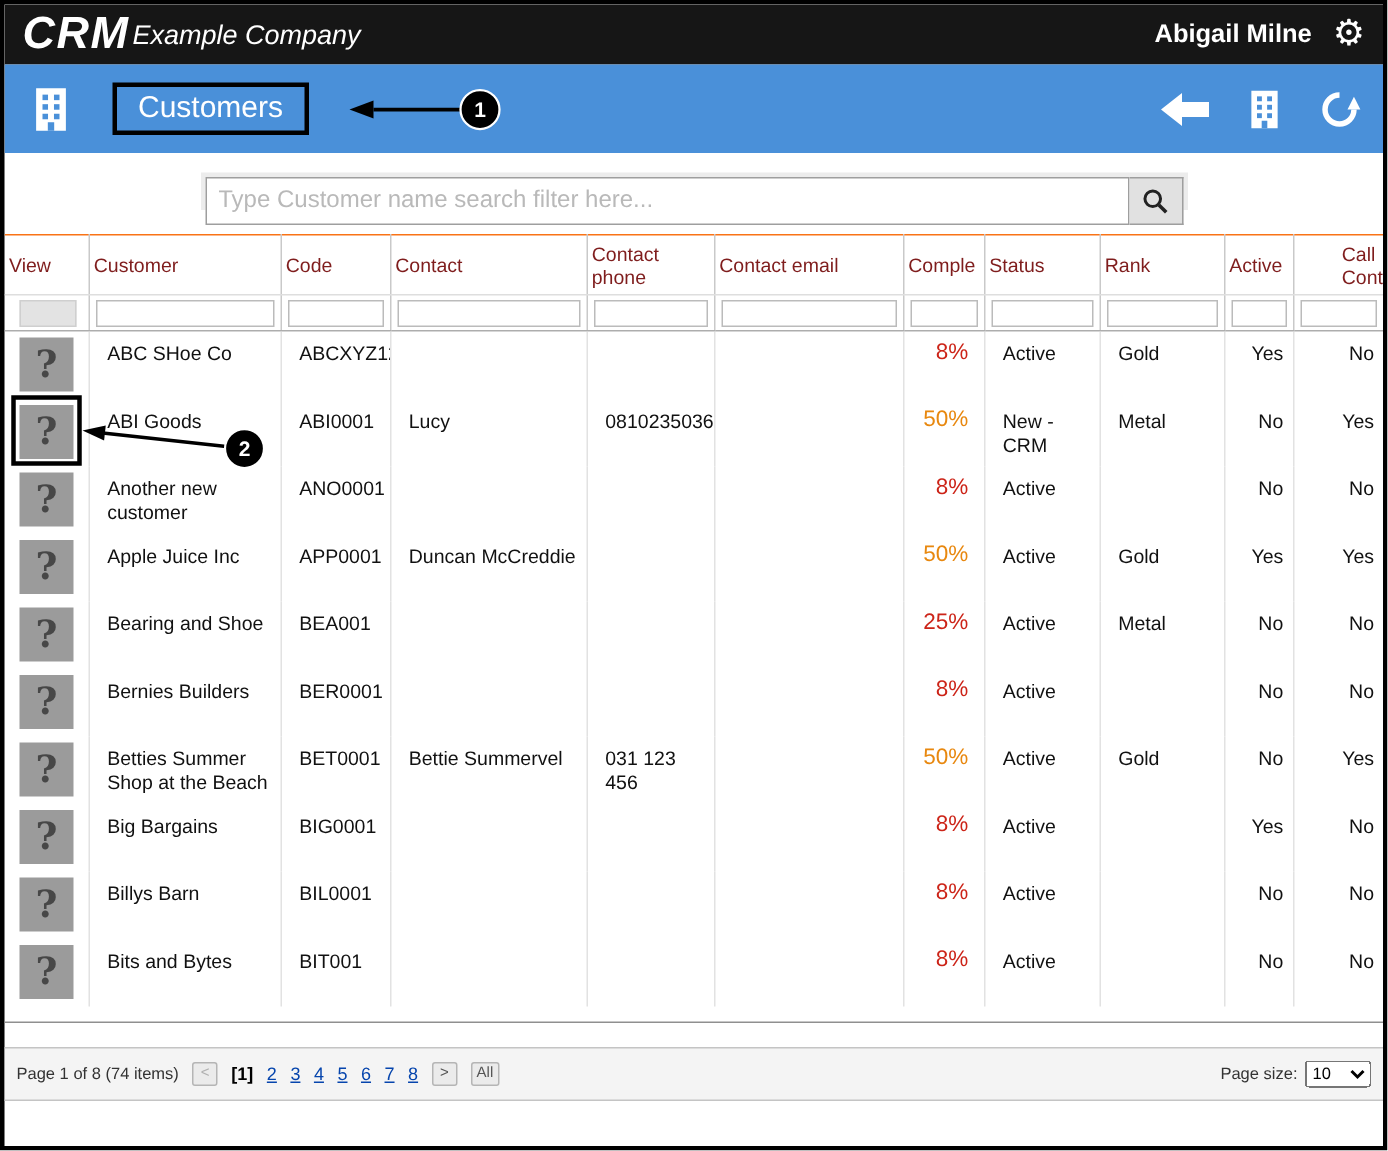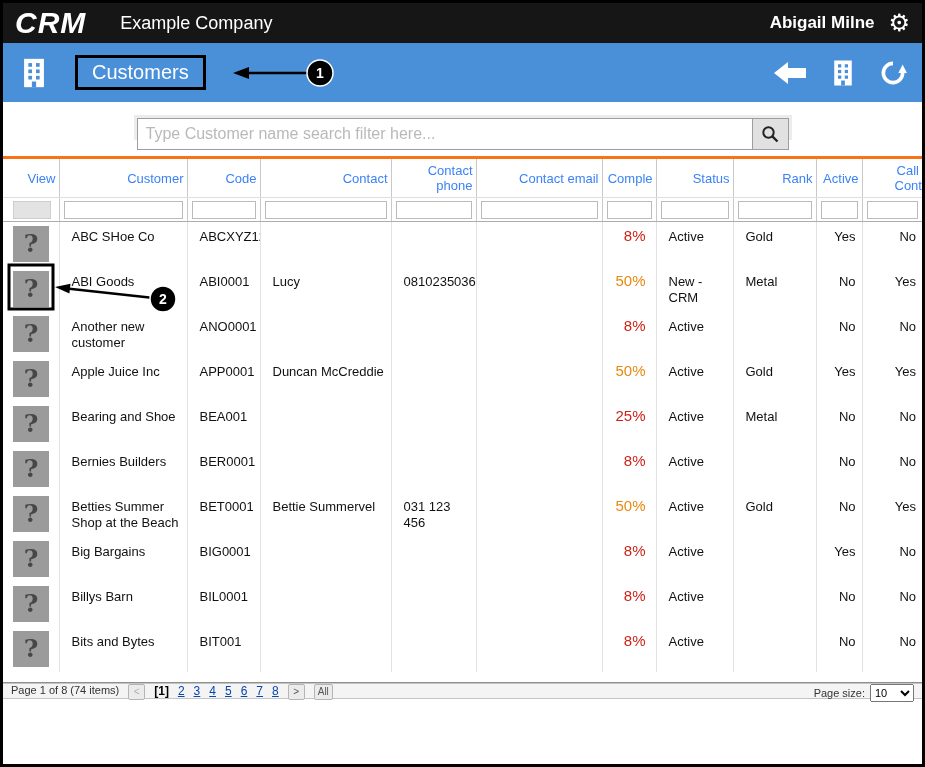--- a/index.html
+++ b/index.html
@@ -7,21 +7,21 @@
   .page {
     position:relative; width:925px; height:767px;
     border:3px solid #000; background:#fff; overflow:hidden;
   }
   
   .topbar {
     height:40px; background:#161616; display:flex; align-items:center;
     padding:0 12px; color:#fff;
   }
   .logo { font-weight:900; font-size:30px; letter-spacing:1px; font-style:italic; }
-  .company { font-size:18px; margin-left:34px; }
+  .company { font-size:18px; margin-left:2px;font-style:italic; }
   .topbar .spacer { flex:1; }
   .user { font-size:17px; font-weight:bold; margin-right:14px; }
   .gear { font-size:24px; line-height:24px; cursor:pointer; }
   
   .bluebar {
     height:59px; background:#4a90d9; display:flex; align-items:center;
     padding:0 14px;
   }
   .title-box {
     margin-left:24px; border:3px solid #000; padding:3px 14px;
@@ -37,22 +37,22 @@
     padding:0 8px; font-family:"Liberation Sans", sans-serif; color:#333;
   }
   .search-input::placeholder { color:#b9b9b9; }
   .search-btn {
     width:36px; height:32px; background:#e1e1e1; border:1px solid #9e9e9e;
     border-left:none; display:flex; align-items:center; justify-content:center; cursor:pointer;
   }
   
   table { border-collapse:collapse; table-layout:fixed; width:919px; }
   th {
-    height:40px; font-size:13px; font-weight:400; text-align:right; color:#3b82f6;
-    background:#fff; border-top:3px solid #f97316; border-right:1px solid #c9c9c9;
+    height:40px; font-size:13px; font-weight:400; text-align:left; color:#7f1d1d;
+    background:#fff; border-top:1px solid #f97316; border-right:1px solid #c9c9c9;
     border-bottom:1px solid #dedede; padding:2px 3px; overflow:hidden; vertical-align:middle;
   }
   th:last-child { border-right:none;padding-left:32px; }
   .filter-row td {
     height:24px; border-right:1px solid #c9c9c9; border-bottom:1px solid #adadad;
     padding:2px 4px; vertical-align:middle;
   }
   .filter-row td:last-child { border-right:none; }
   .filter-input {
     width:100%; height:18px; border:1px solid #bbb; font-size:12px; padding:0 3px;
@@ -70,22 +70,22 @@
     justify-content:center; cursor:pointer;
   }
   .qicon span {
     font-family:"DejaVu Serif", serif; font-size:25px; font-weight:bold; color:#474747;
   }
   td.c-pct { text-align:right; padding:6px 10px 0 2px; font-size:15px; }
   td.c-mid { text-align:right; padding-left:2px; }
   
   .table-bottom-line { border-top:1px solid #8f8f8f; margin-top:10px; }
   .pager {
-    height:16px; background:#f4f4f4; border-top:1px solid #c4c4c4;
-    border-bottom:1px solid #c4c4c4; display:flex; align-items:flex-start; padding:0 8px;
+    margin-top:16px; height:36px; background:#f4f4f4; border-top:1px solid #c4c4c4;
+    border-bottom:1px solid #c4c4c4; display:flex; align-items:center; padding:0 8px;
     font-size:11px; color:#333; gap:9px;
   }
   .pg-btn {
     display:inline-flex; align-items:center; justify-content:center;
     min-width:17px; height:16px; border:1px solid #b5b5b5; background:#ebebeb;
     font-size:10px; color:#555; border-radius:2px; cursor:pointer; padding:0 3px;
   }
   .pg-btn.disabled { color:#b0b0b0; cursor:default; }
   .pg-current { font-weight:bold; font-size:12px; color:#000; }
   .pg-link { color:#0645ad; text-decoration:underline; font-size:12px; cursor:pointer; }

